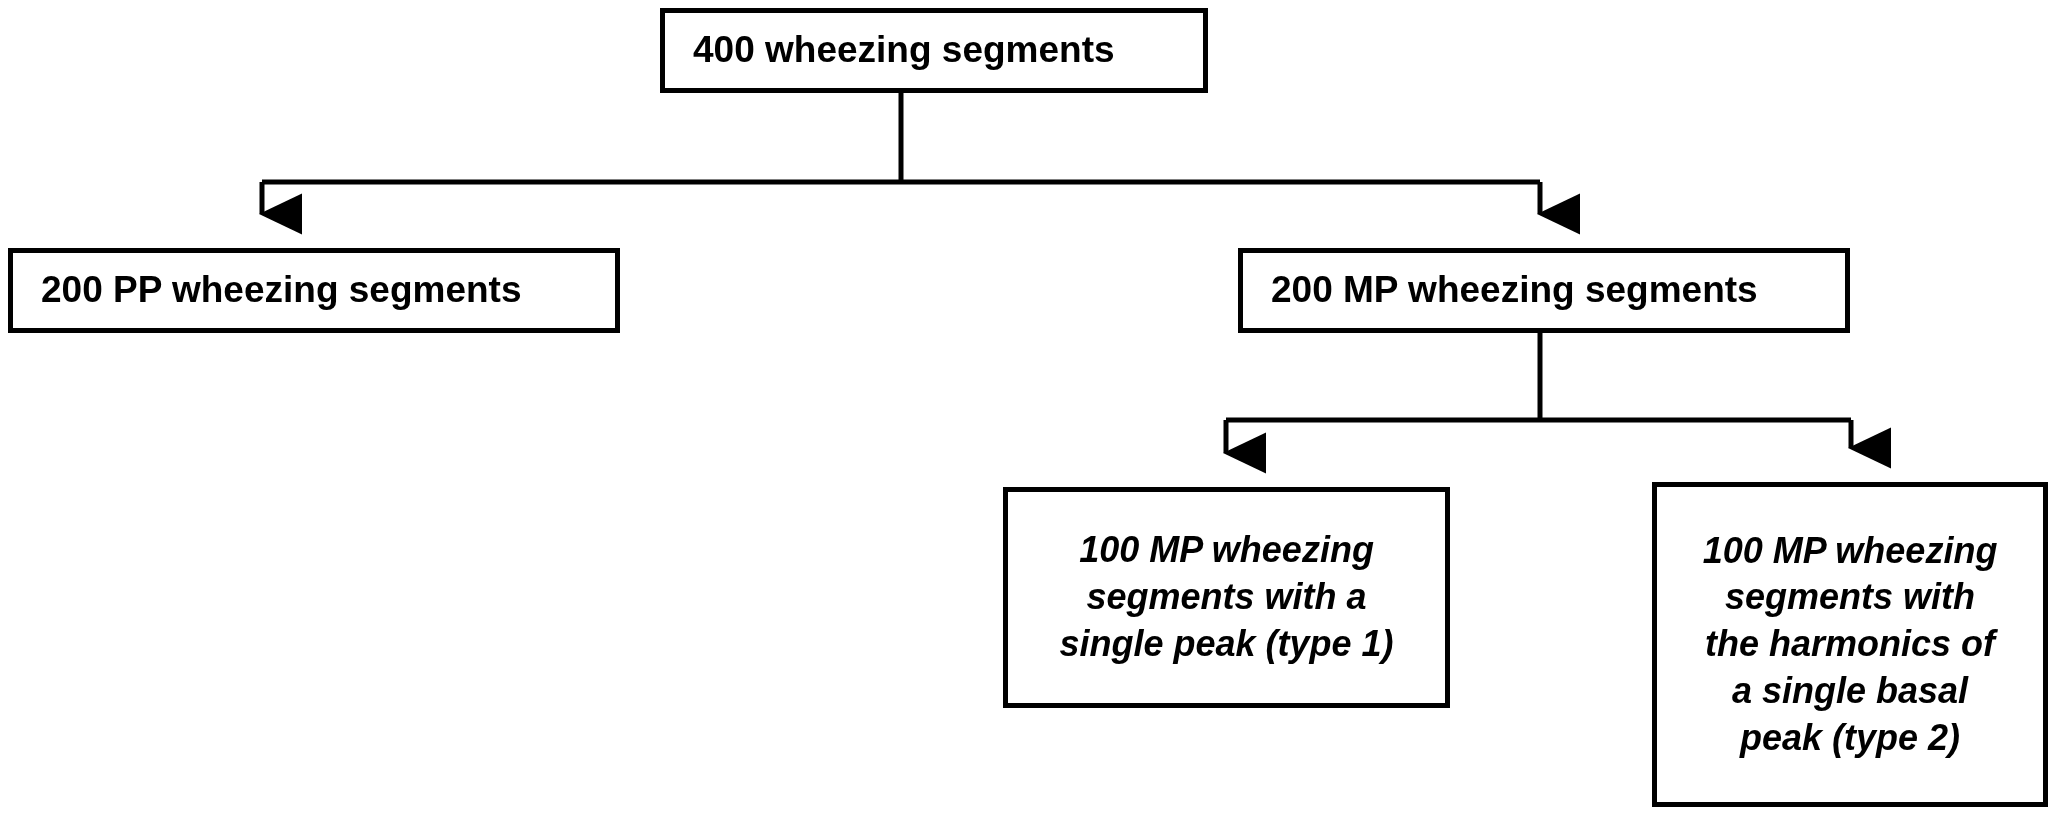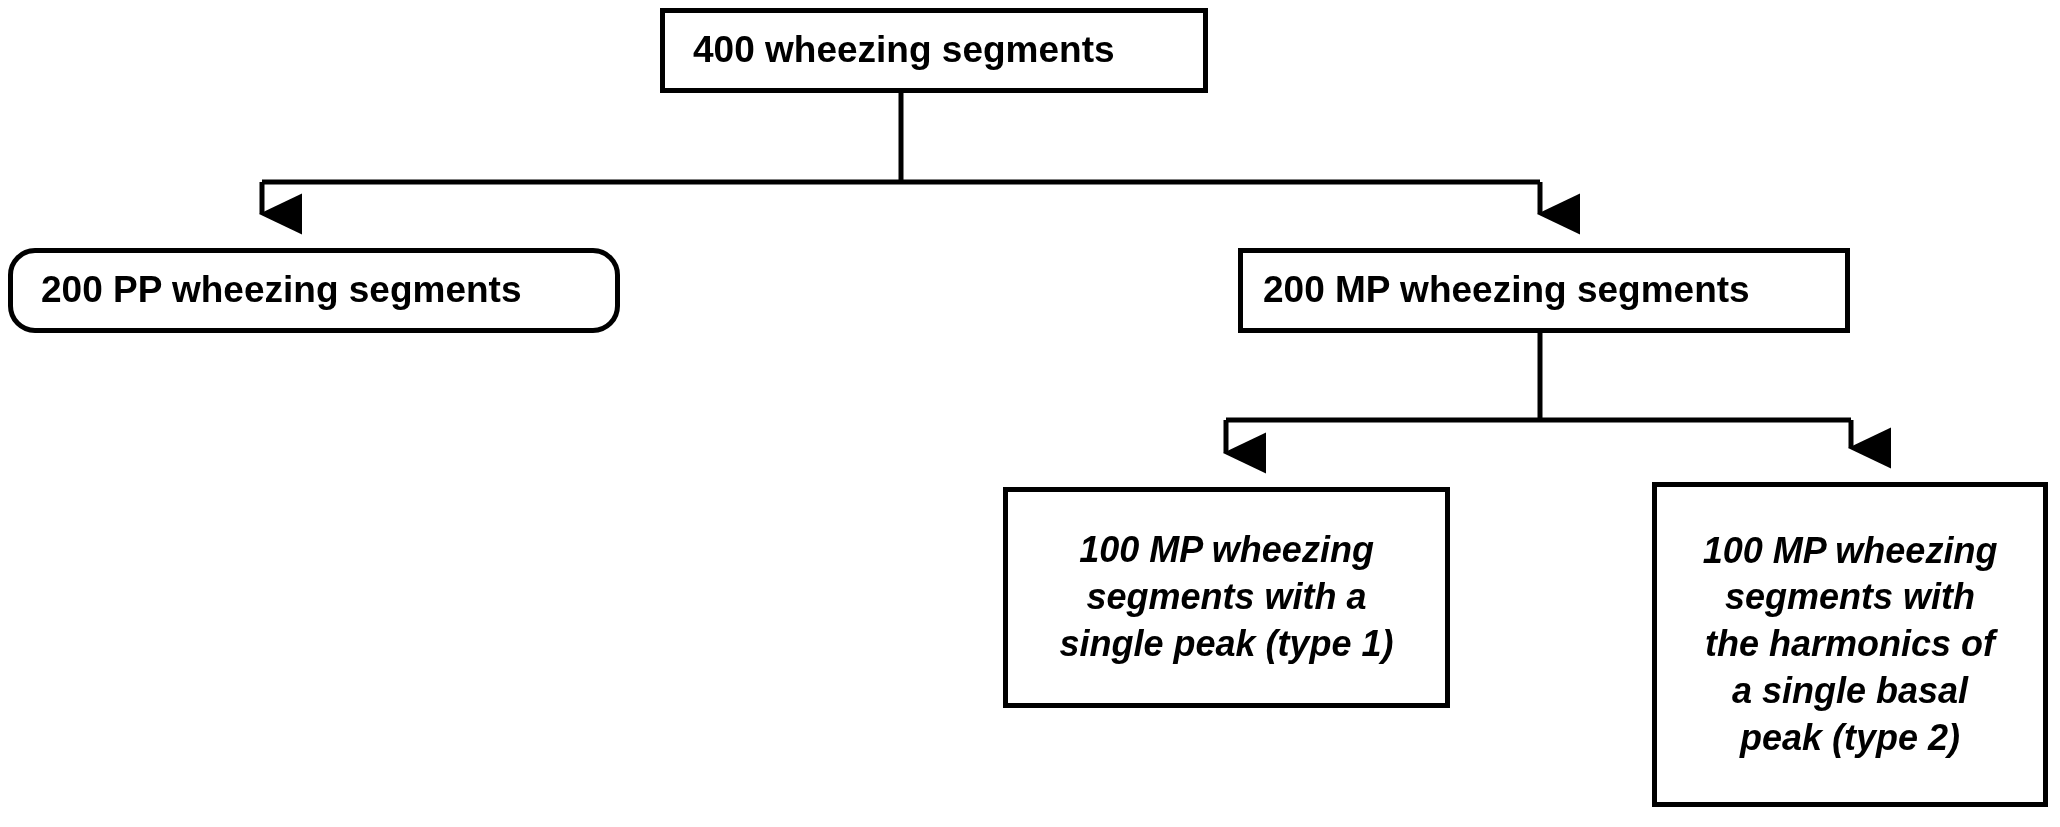--- a/index.html
+++ b/index.html
@@ -58,30 +58,29 @@
     left: 660px;  top: 8px;
     width: 548px; height: 85px;
     font-size: 37px;
   }
   #node-root .node-label { padding-left: 28px; text-align: left; }
 
   #node-pp {
     left: 8px;   top: 248px;
     width: 612px; height: 85px;
     font-size: 37px;
-    border-radius: 27px;
   }
   #node-pp .node-label { padding-left: 28px; text-align: left; }
 
   #node-mp {
     left: 1238px; top: 248px;
     width: 612px; height: 85px;
     font-size: 37px;
   }
-  #node-mp .node-label { padding-left: 20px; text-align: left; }
+  #node-mp .node-label { padding-left: 28px; text-align: left; }
 
   #node-type1 {
     left: 1003px; top: 487px;
     width: 447px; height: 221px;
     font-size: 36px;
   }
   #node-type1 .node-label { text-align: center; }
 
   #node-type2 {
     left: 1652px; top: 482px;

